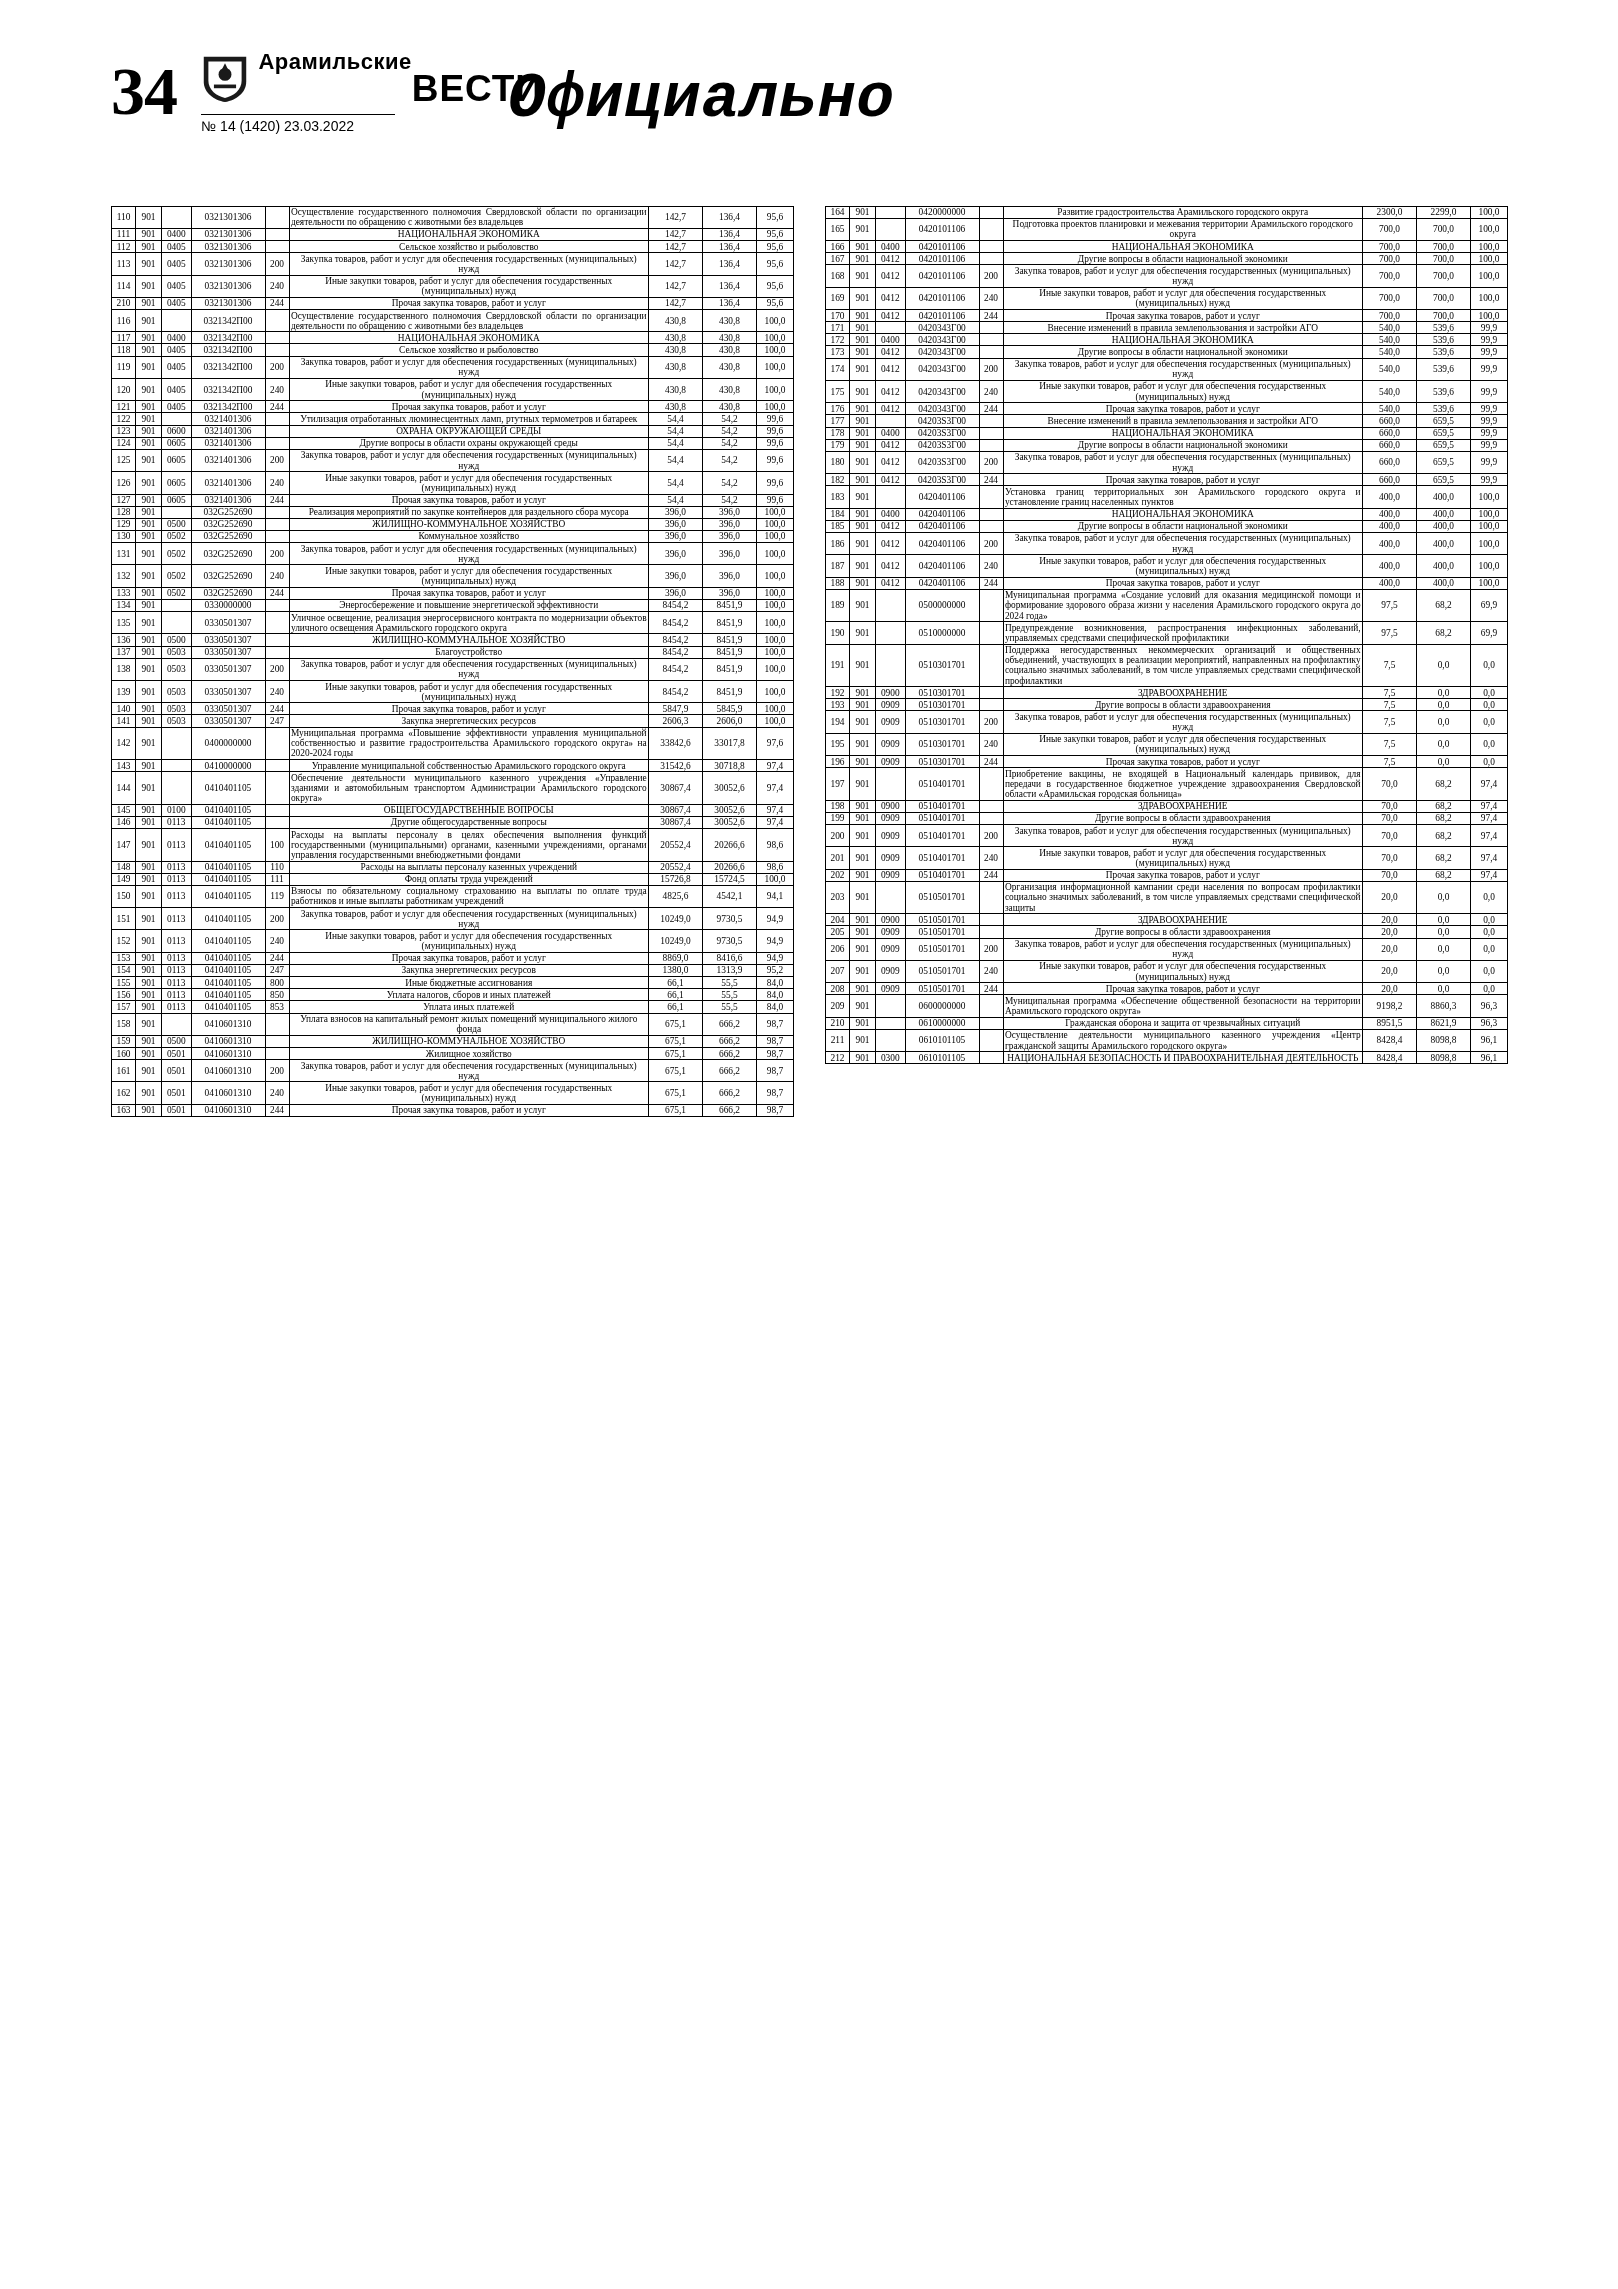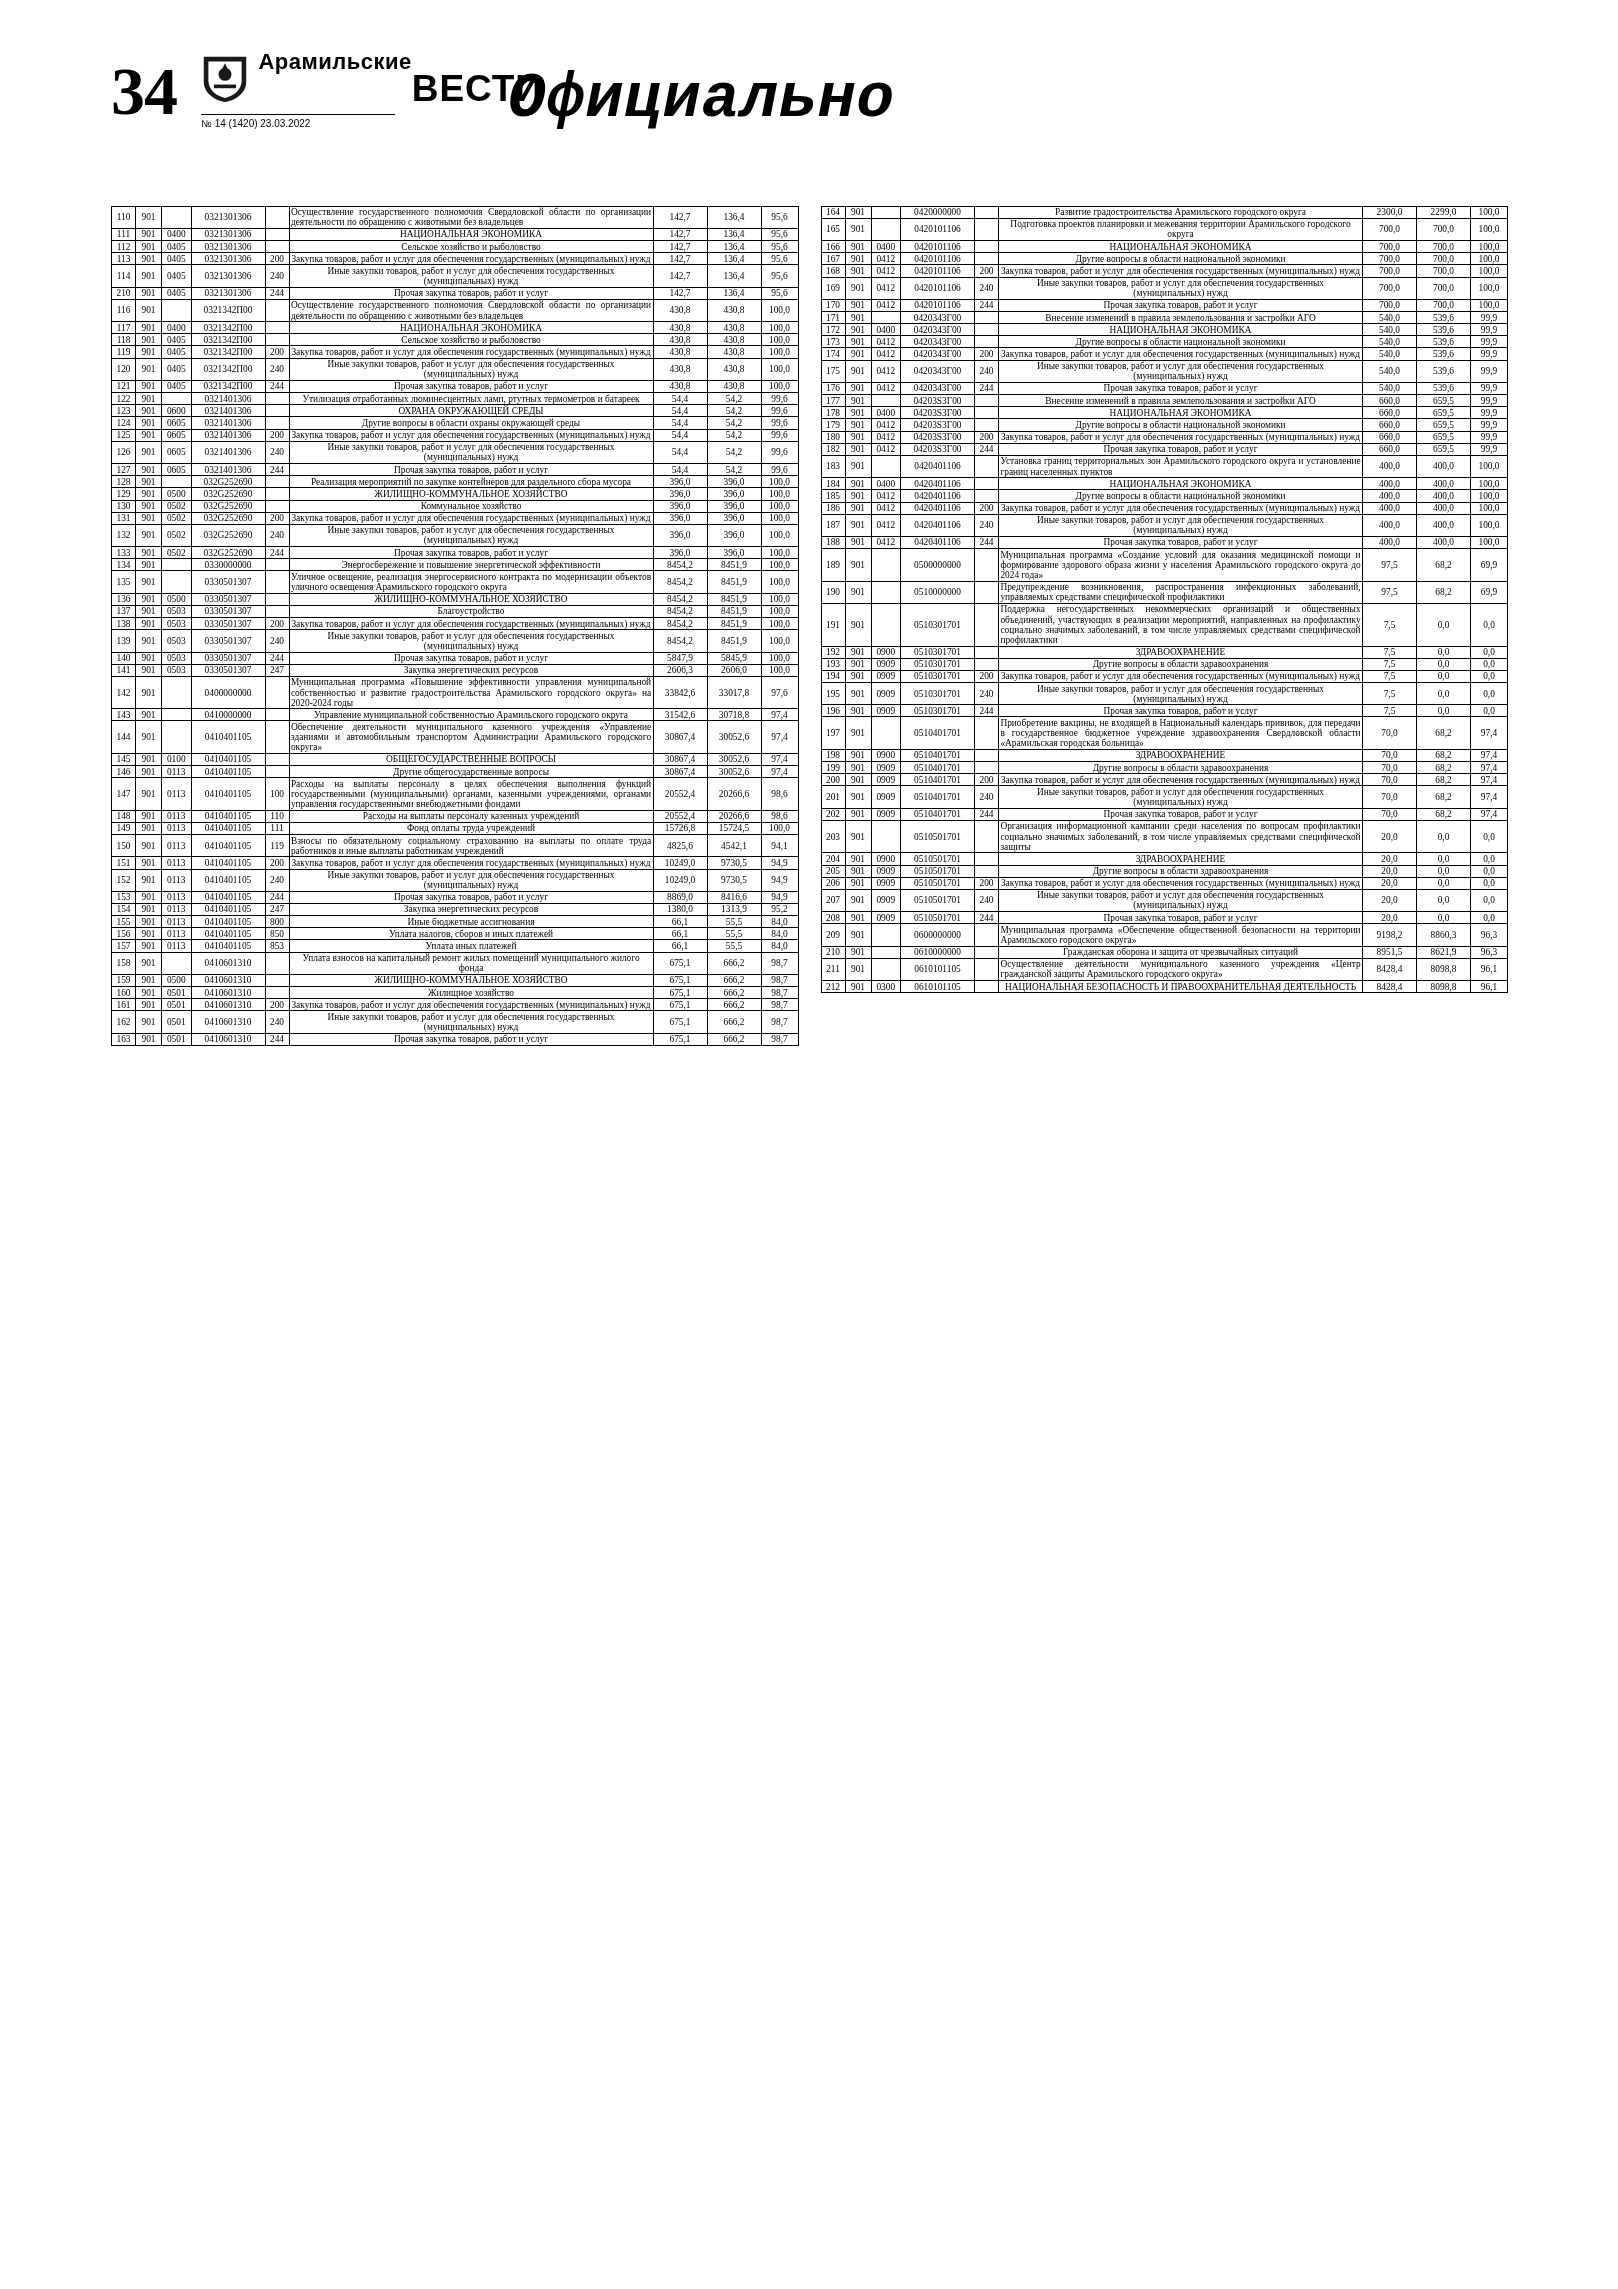--- a/index.html
+++ b/index.html
@@ -66,41 +66,41 @@
   }
   .logo-text .l2 {
     font-family: "Liberation Sans", sans-serif;
     font-size: 37px;
     font-weight: bold;
     letter-spacing: 0.9px;
     margin-top: 19px;
   }
   .issue-line {
     font-family: "Liberation Sans", sans-serif;
-    font-size: 10px;
+    font-size: 14px;
     margin-top: 6.5px;
     border-top: 0.9px solid #000;
     padding-top: 3.7px;
     width: 194px;
   }
   .official-title {
     position: absolute;
     left: 397px;
     top: 13px;
     font-family: Liberation Mono, monospace;
     font-style: italic;
     font-weight: bold;
     font-size: 63px;
     letter-spacing: 0.9px;
   }
 
   
   .columns {
     display: flex;
-    gap: 22px;
+    gap: 31px;
     margin: 16.6px 111px 0 111px;
   }
   .col {
     flex: 1 1 50%;
   }
   table.budget {
     width: 100%;
     border-collapse: collapse;
     table-layout: fixed;
     font-size: 9.4px;

